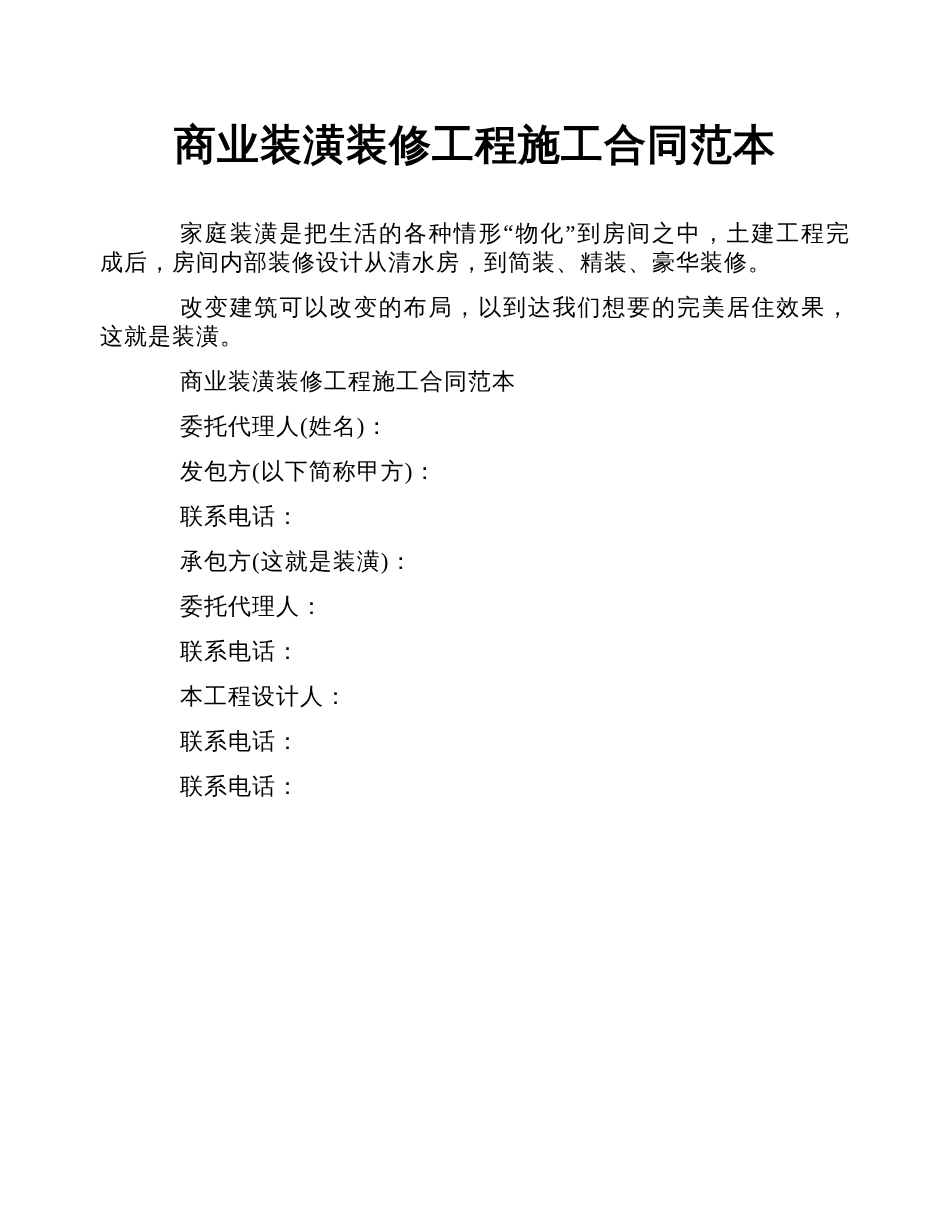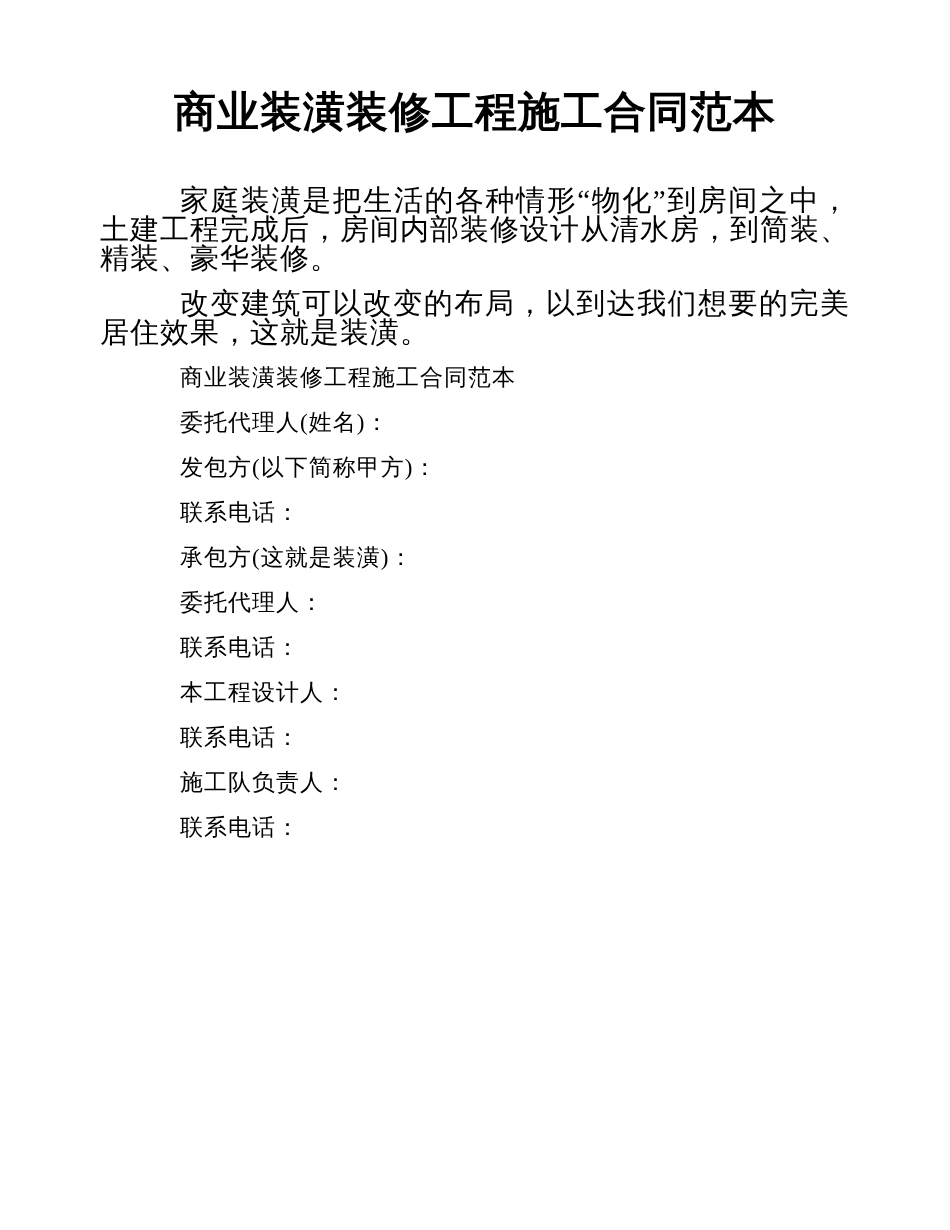--- a/index.html
+++ b/index.html
@@ -9,39 +9,39 @@
   }
   body {
     width: 950px;
     height: 1230px;
     overflow: hidden;
   }
   .page {
     box-sizing: border-box;
     width: 950px;
     height: 1230px;
-    padding: 84px 100px 0 100px;
+    padding: 117px 100px 0 100px;
     background: #ffffff;
   }
   .doc-title {
     margin: 0 0 46px 0;
     color: #000000;
     font-family: "Liberation Sans", sans-serif;
     font-weight: bold;
     font-size: 42px;
     line-height: 56px;
     text-align: center;
     letter-spacing: 1px;
     white-space: nowrap;
   }
   .para {
     margin: 0 0 16px 0;
     color: #000000;
     font-family: "Liberation Serif", serif;
-    font-size: 29px;
+    font-size: 23px;
     line-height: 29px;
     text-align: justify;
     text-justify: inter-ideograph;
     text-indent: 80px;
     letter-spacing: 1px;
   }
   .field-line {
     margin: 0 0 16px 0;
     color: #000000;
     font-family: "Liberation Serif", serif;
@@ -76,17 +76,16 @@
 
 
   <p class="field-line">委托代理人：</p>
 
   <p class="field-line">联系电话：</p>
 
   <p class="field-line">本工程设计人：</p>
 
   <p class="field-line">联系电话：</p>
 
-  <p class="field-line">施工队负责人：</p>
 
   <p class="field-line">联系电话：</p>
 
 </div>
 
 </body></html>

